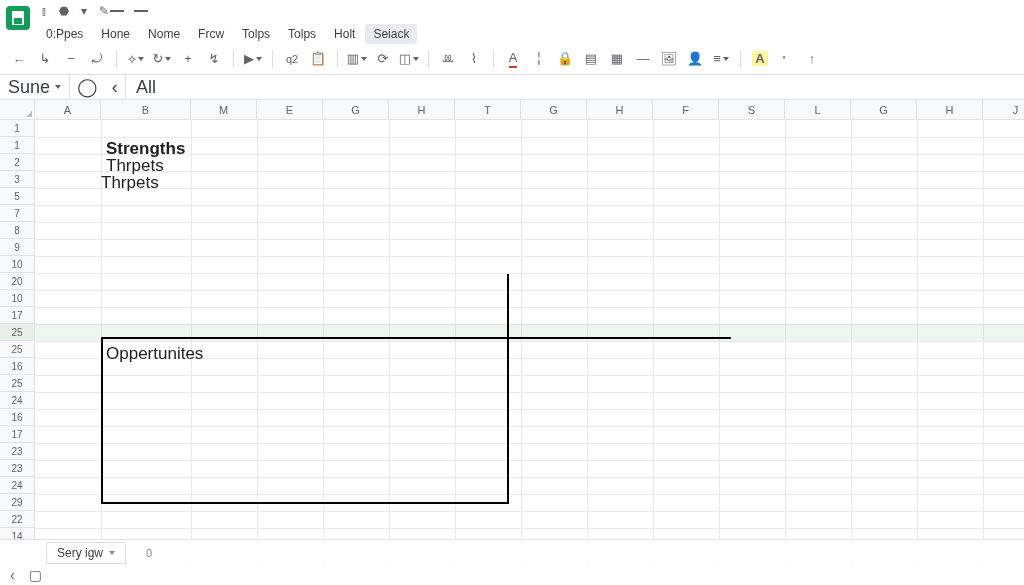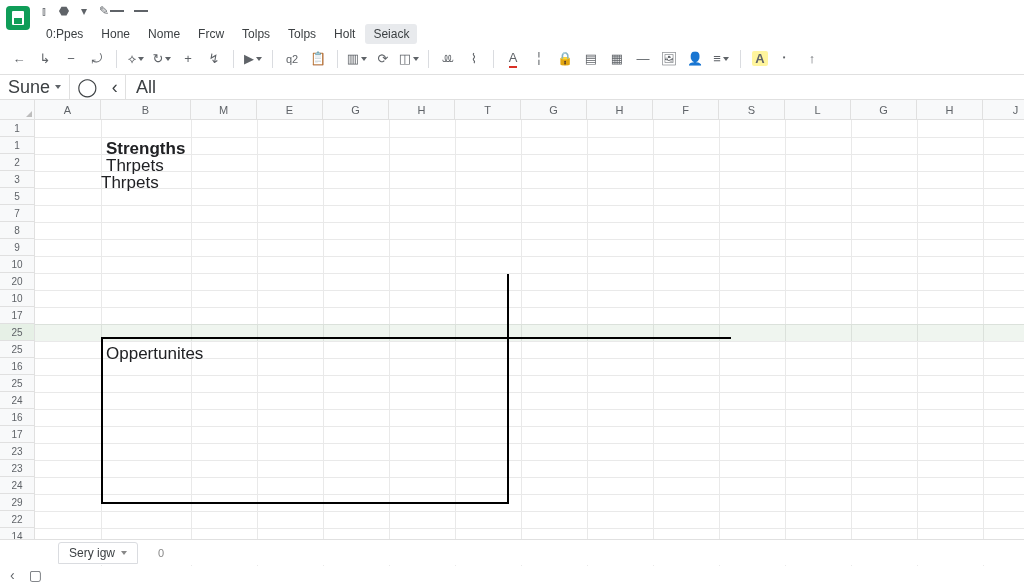--- a/index.html
+++ b/index.html
@@ -54,21 +54,21 @@
   .hline { position:absolute; left:0; height:1px; background:#e9e9e9; width:989px; }
 
   .cell-txt { position:absolute; font-size:17px; color:#202124; padding:1px 3px; }
 
   .sel-row { position:absolute; left:0; height:17px; background:rgba(120,170,120,0.12); width:989px; }
 
   
   .bline { position:absolute; background:#000; }
 
   
-  .sheet-tabs { position:absolute; bottom:20px; left:0; right:0; height:26px; border-top:1px solid #e0e0e0; display:flex; align-items:center; font-size:12px; padding-left:58px; gap:20px; background:#fff;}
+  .sheet-tabs { position:absolute; bottom:20px; left:0; right:0; height:26px; border-top:1px solid #e0e0e0; display:flex; align-items:center; font-size:12px; padding-left:46px; gap:20px; background:#fff;}
   .sheet-tab { padding:3px 10px; background:#fff; border:1px solid #dadce0; border-radius:3px 3px 0 0; display:flex; align-items:center; gap:6px; }
   .sheet-tab::after { content:""; border-left:3px solid transparent; border-right:3px solid transparent; border-top:4px solid #888; }
   .zero { font-size:11px; color:#888; }
 
   
   .bottom { position:absolute; bottom:0; left:0; right:0; height:20px; display:flex; align-items:center; gap:14px; padding-left:10px; font-size:14px; color:#5f6368; }
 </style>
 </head>
 <body>
 

